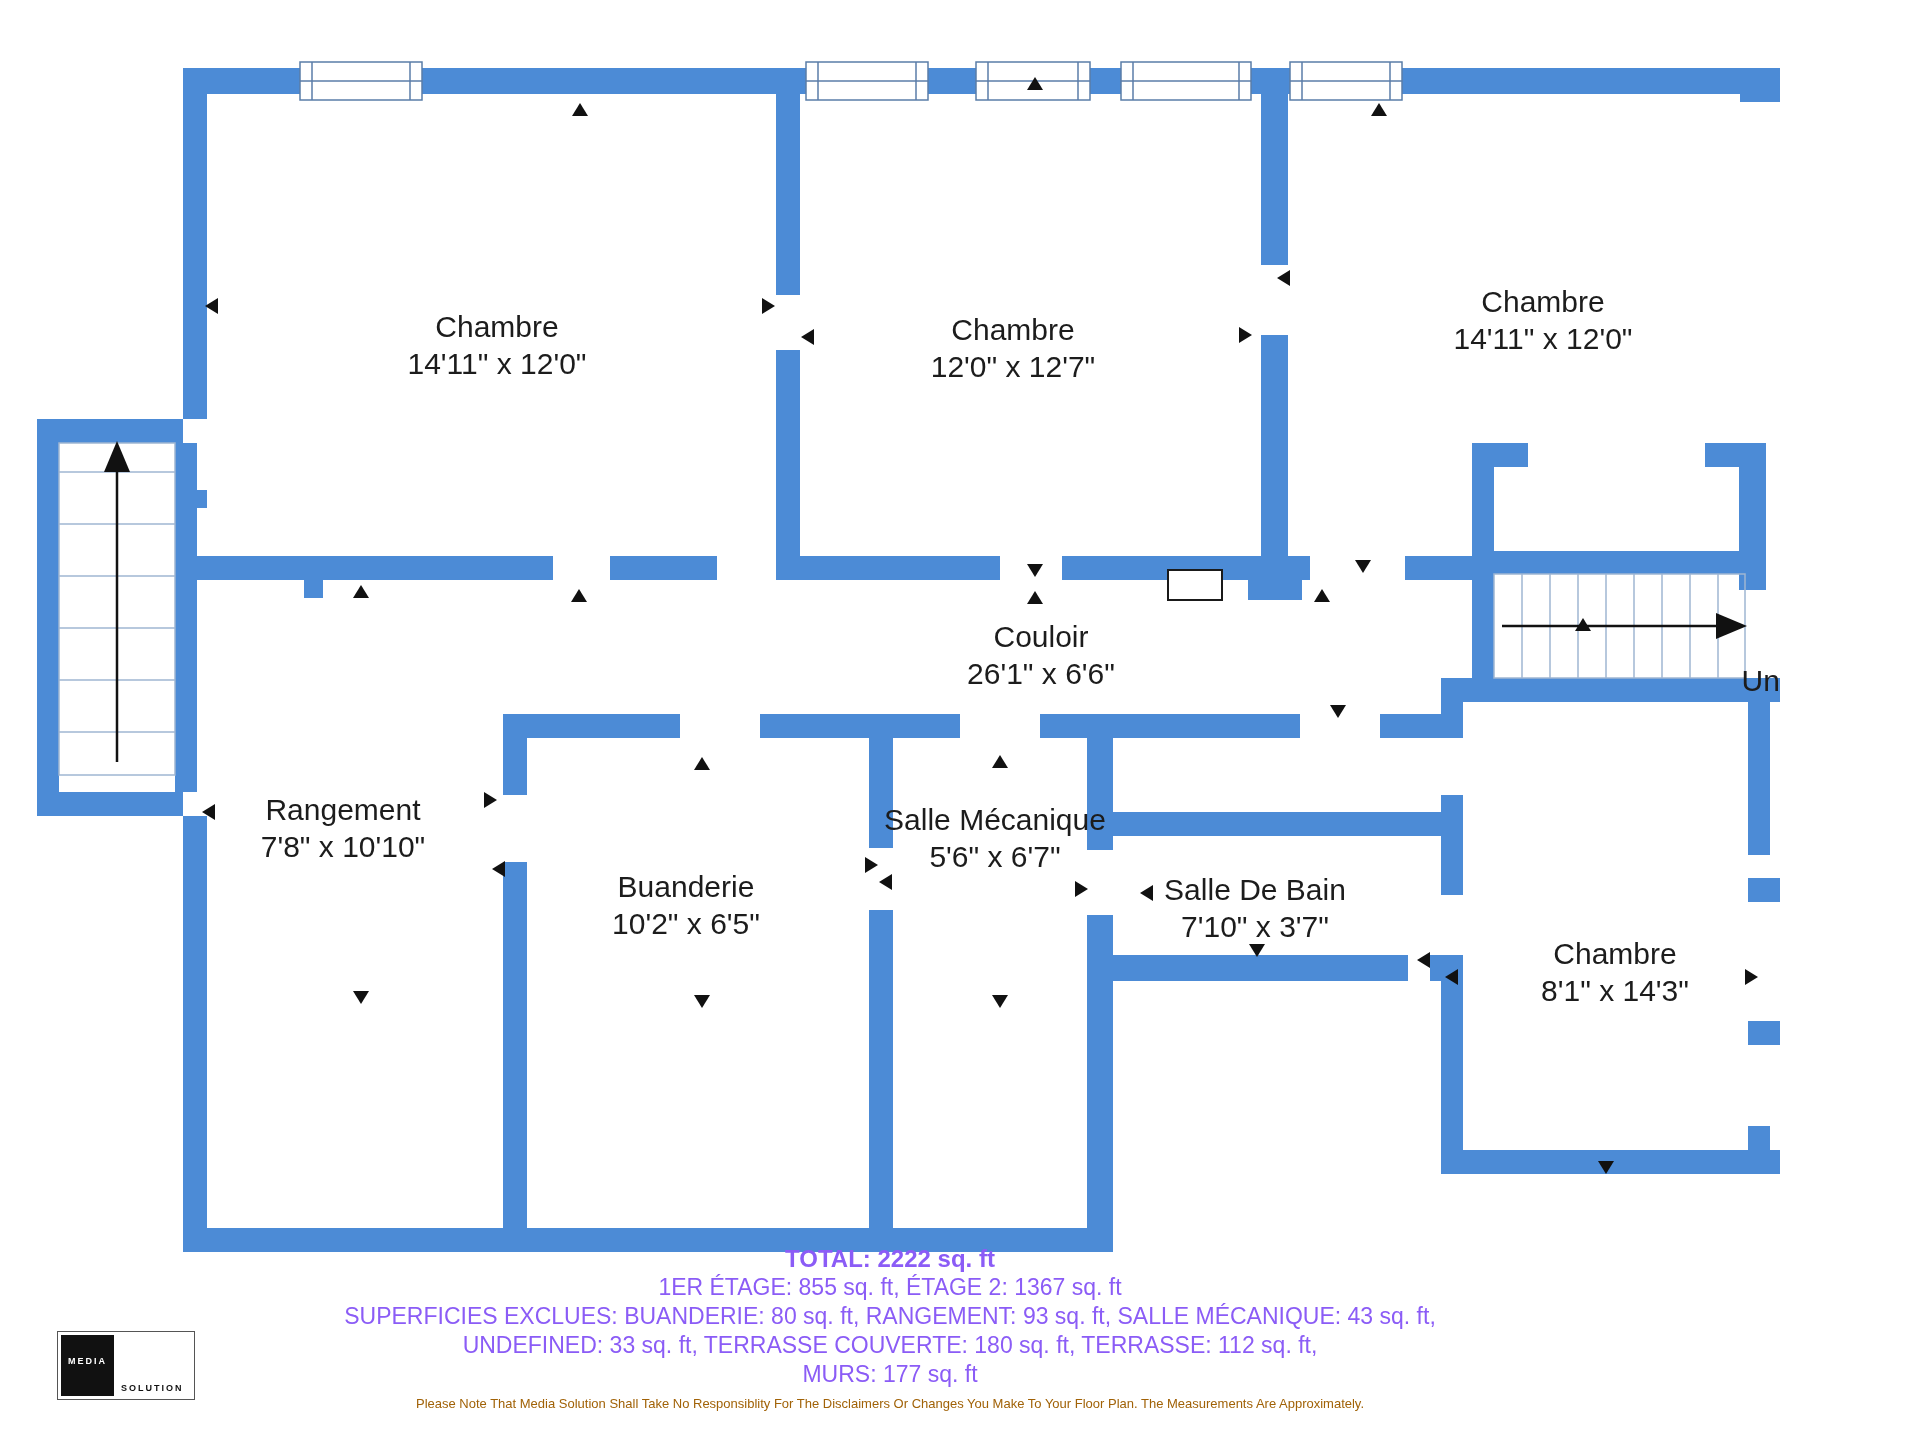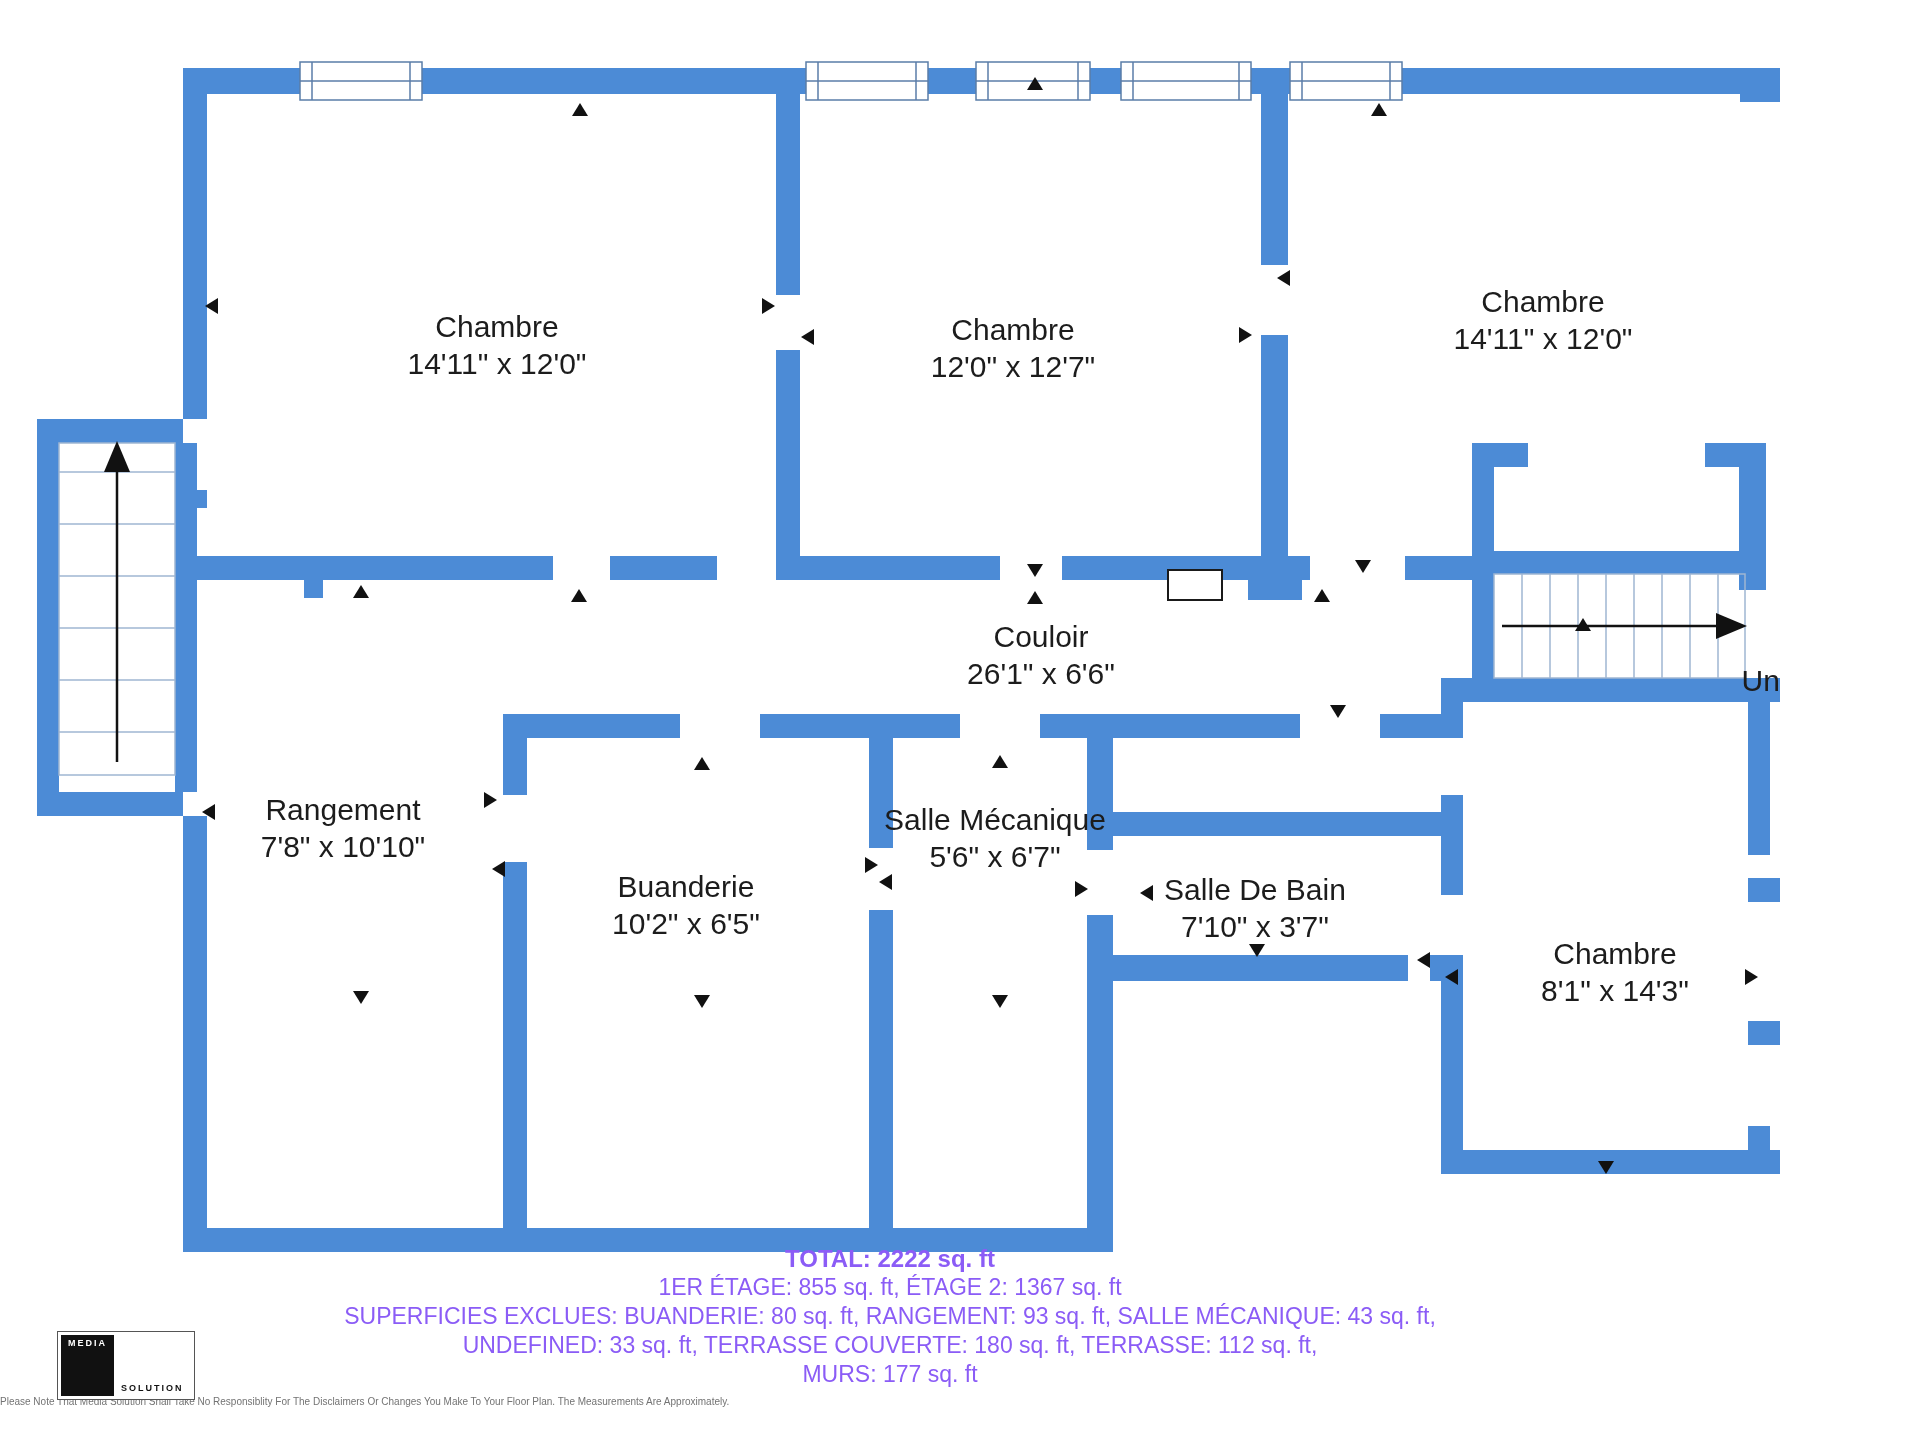--- a/index.html
+++ b/index.html
@@ -4,26 +4,26 @@
 <style>
   html,body{margin:0;padding:0;background:#ffffff;}
   #stage{position:relative;width:1780px;height:1440px;background:#fff;overflow:hidden;
          font-family:"Liberation Sans","DejaVu Sans",sans-serif;}
   #plan-svg{position:absolute;left:0;top:0;}
   .room-label{position:absolute;transform:translate(-50%,-50%);text-align:center;
               color:#1c1c1c;font-size:30px;line-height:37px;white-space:nowrap;}
   .footer{position:absolute;left:0;right:0;top:1244px;text-align:center;color:#8b5cf6;
           font-size:23px;line-height:29px;}
   .footer .total{font-weight:bold;font-size:24px;}
-  .disclaimer{position:absolute;left:0;right:0;top:1396px;
-              color:#737373;font-size:10px;}
+  .disclaimer{position:absolute;left:0;right:0;top:1396px;text-align:center;
+              color:#a16207;font-size:13px;}
   .logo{position:absolute;left:57px;top:1331px;display:flex;align-items:stretch;
         border:1px solid #555;background:#fff;padding:3px;}
   .logo .media{background:#111;color:#fff;font-size:9px;letter-spacing:2px;
-               padding:3px 7px;font-weight:bold;}
+               padding:21px 7px;font-weight:bold;}
   .logo .solution{color:#111;font-size:9px;letter-spacing:2px;padding:3px 7px;
                   font-weight:bold;margin-top:45px;}
   .north{position:absolute;left:1782px;top:1336px;width:140px;height:104px;}
   .north .n-label{position:absolute;left:104px;top:2px;color:#111;font-size:24px;
                   font-weight:bold;transform:rotate(50deg);}
 </style>
 </head>
 <body>
 
 <div id="stage">

